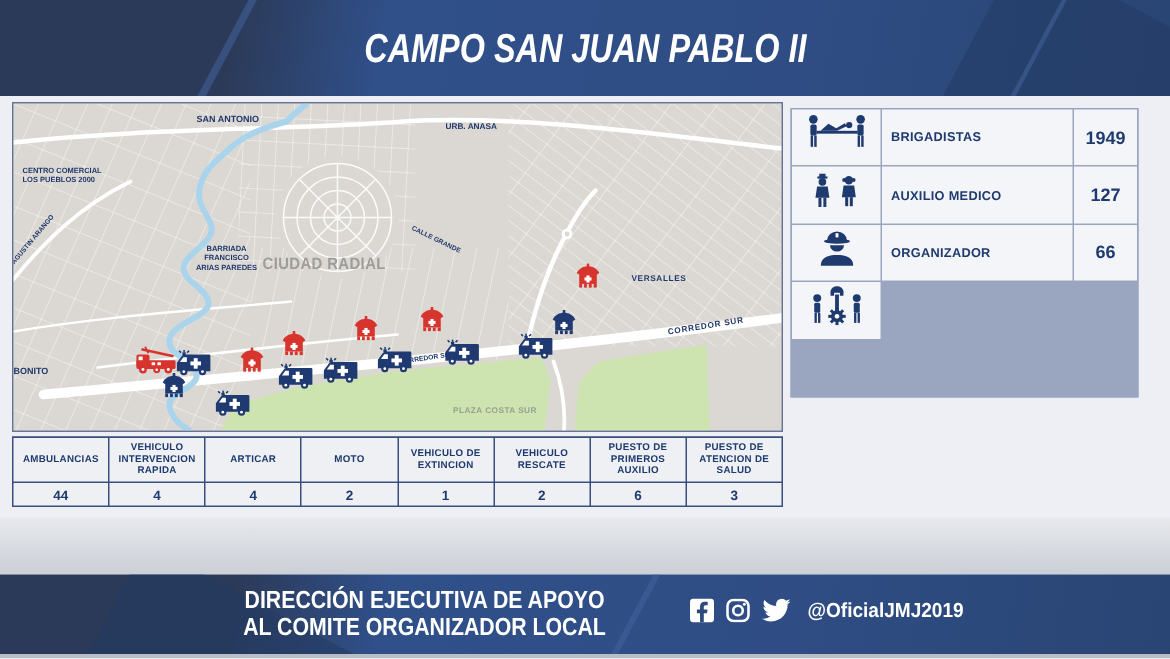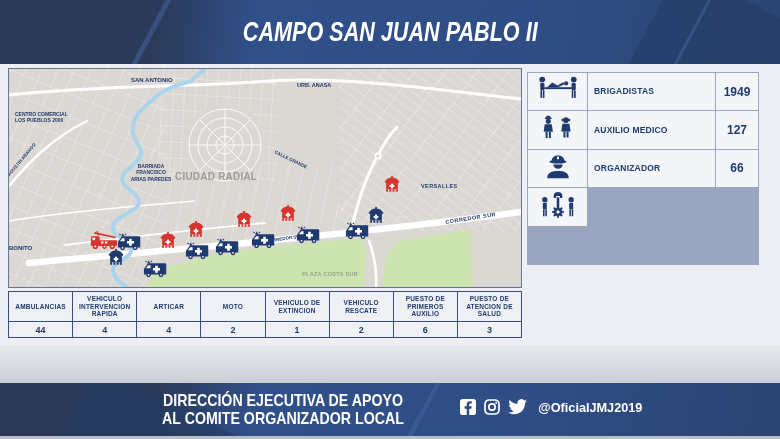--- a/index.html
+++ b/index.html
@@ -11,21 +11,21 @@
           background:linear-gradient(100deg,#2b3a58 0%,#2b3a58 20%,#30508a 33%,#2f4d84 68%,#294573 100%);}
   .banner .diag{position:absolute;background:#44639c;opacity:.55;transform:rotate(28deg);}
   .banner .dark-tri{position:absolute;background:#223a63;opacity:.55;transform:rotate(28deg);}
   .header{top:0;height:64px;font-style:italic;}
   .footer{top:383px;height:53px;}
   .title-wrap{position:absolute;inset:0;display:flex;align-items:center;justify-content:center;}
   .page-title{color:#fff;font-size:27px;font-weight:bold;letter-spacing:0px;
               transform:scaleX(.8);white-space:nowrap;}
   .footer-text{position:absolute;left:118px;top:8px;width:330px;text-align:center;color:#fff;
                font-weight:bold;font-size:16.5px;line-height:18px;transform:scaleX(.86);}
-  .social{position:absolute;left:460px;top:16px;display:flex;align-items:center;gap:8px;}
+  .social{position:absolute;left:460px;top:16px;display:flex;align-items:flex-start;gap:8px;}
   .social svg{display:block;}
   .handle{color:#fff;font-weight:bold;font-size:13.5px;transform:scaleX(.94);white-space:nowrap;}
 
   .sep-band{position:absolute;left:0;top:345px;width:780px;height:38px;
             background:linear-gradient(#e7e9ed,#cbcfd6);}
   .bottom-strip{position:absolute;left:0;top:436px;width:780px;height:3px;background:#b9bec6;}
 
   
   .map{position:absolute;left:8px;top:68px;width:512px;height:218px;background:#dbd8d3;
        border:1px solid #687592;box-sizing:content-box;overflow:hidden;}

